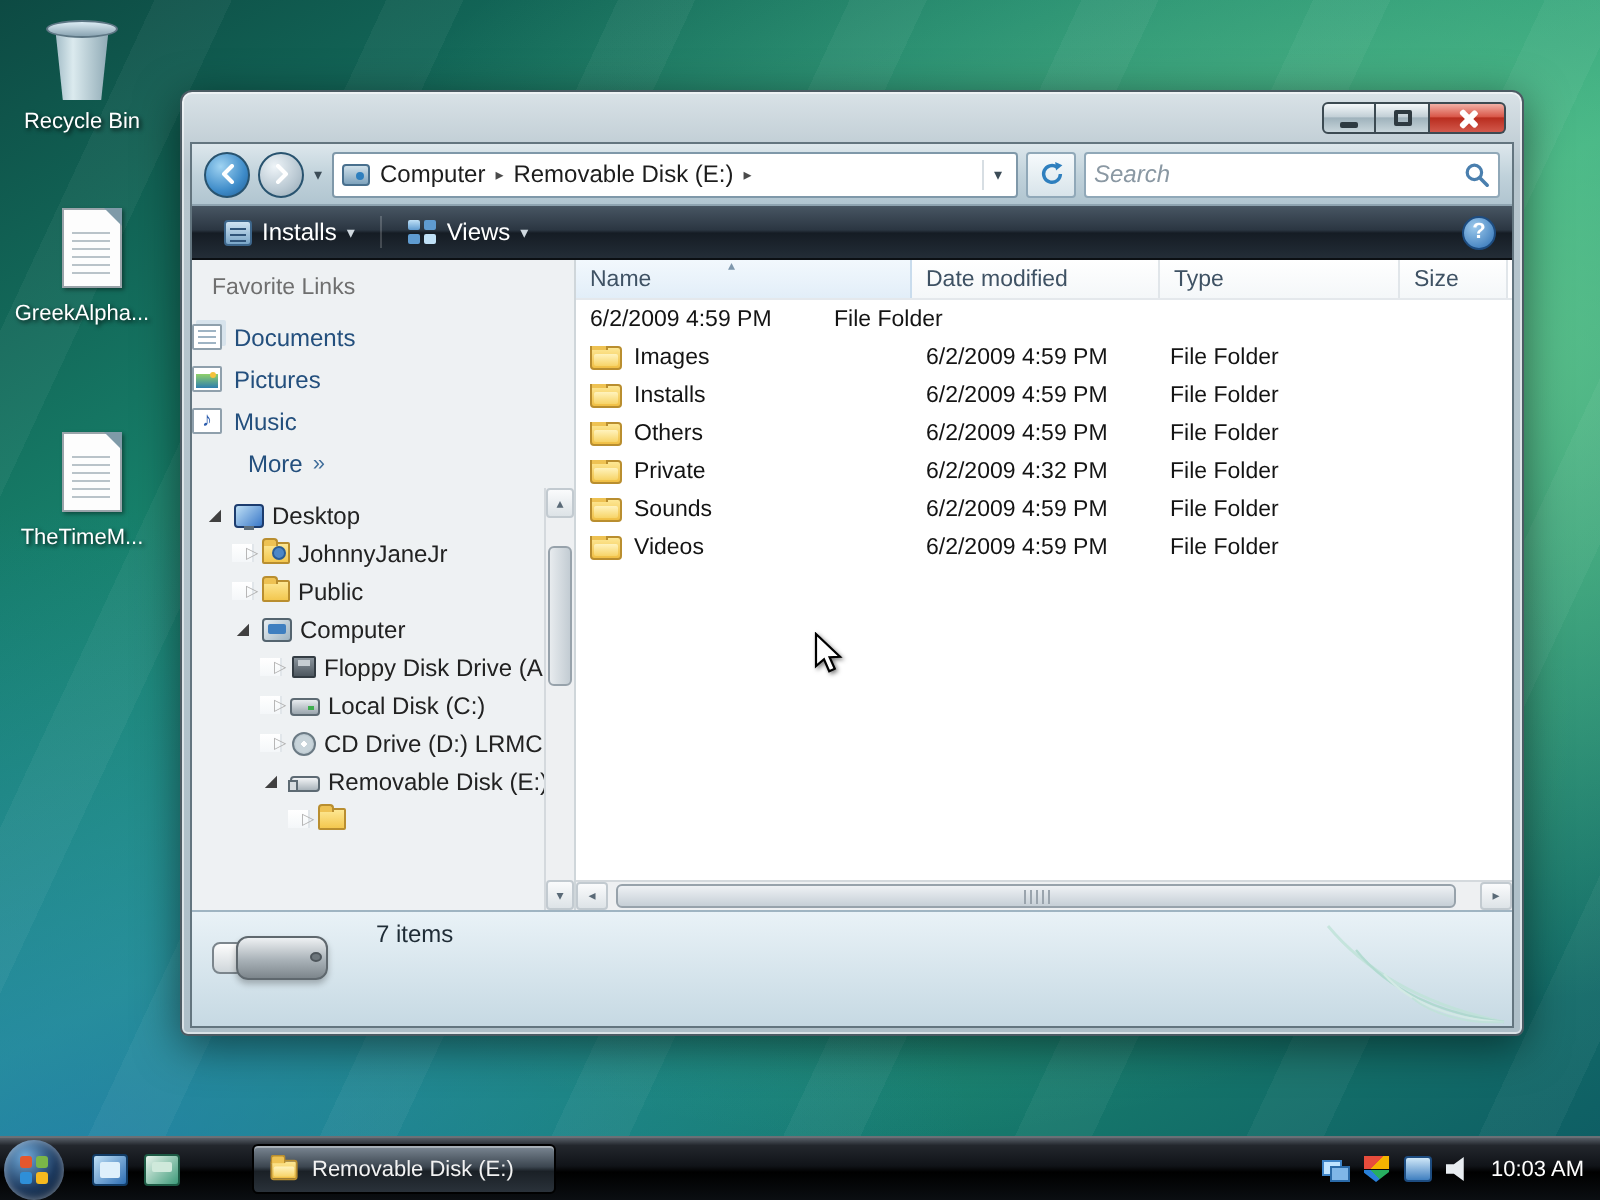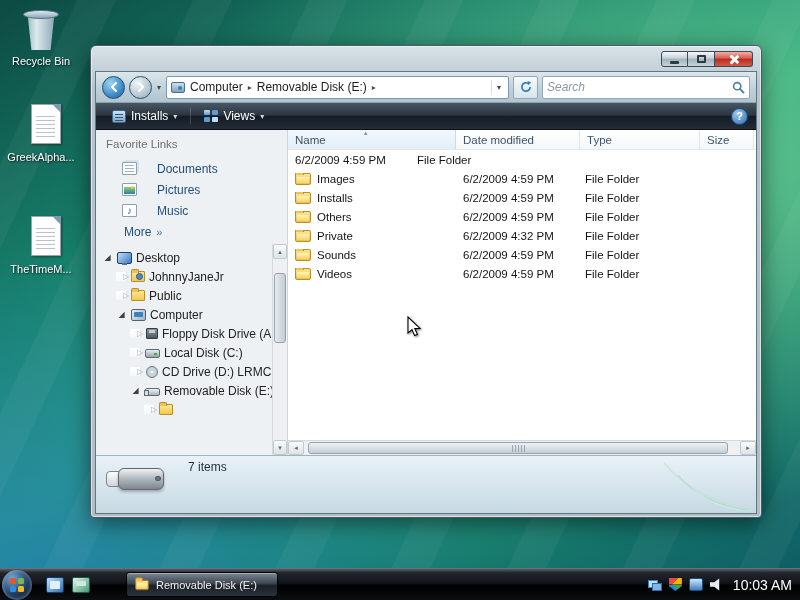--- a/index.html
+++ b/index.html
@@ -91,21 +91,21 @@
     background:linear-gradient(180deg,#bfe0f6,#5f9bd0);box-shadow:8px 0 0 #5f9bd0,0 7px 0 #5f9bd0,8px 7px 0 #bfe0f6}
   .helpbtn{margin-left:auto;width:17px;height:17px;border-radius:50%;flex:none;
     background:radial-gradient(circle at 35% 30%,#9cc9ec,#2d6fb4);border:1px solid #1d4c80;
     color:#fff;font-weight:bold;font-size:11px;display:flex;align-items:center;justify-content:center}
 
   
   .main{flex:1;display:flex;min-height:0;background:#fff}
   .sidebar{width:192px;flex:none;background:#eef1f3;border-right:1px solid #cfd6da;display:flex;flex-direction:column;min-height:0}
   .fav{padding:8px 0 2px}
   .fav-title{color:#6f6f6f;font-size:11.5px;padding:0 0 8px 10px}
-  .fav-item{display:flex;align-items:center;gap:20px;height:21px;padding-left:26px;color:#234f7d;font-size:12px}
+  .fav-item{display:flex;align-items:center;gap:6px;height:21px;padding-left:0;color:#234f7d;font-size:12px}
   .fav-more{display:flex;align-items:center;gap:5px;height:21px;padding-left:28px;color:#234f7d;font-size:12px}
   .more-chev{color:#3f6d9a;font-size:11px}
   .fic{width:15px;height:13px;position:relative;flex:none}
   .fic-doc{background:#fff;border:1px solid #8fa0ac;border-radius:1px;box-shadow:2px -2px 0 #d7e3ec}
   .fic-doc::after{content:"";position:absolute;left:2px;right:2px;top:2px;height:7px;
     background:repeating-linear-gradient(180deg,#9fb4c4 0 1px,transparent 1px 3px)}
   .fic-pic{background:#fff;border:1px solid #8fa0ac;border-radius:1px;overflow:hidden}
   .fic-pic::after{content:"";position:absolute;left:1px;right:1px;bottom:1px;height:7px;
     background:linear-gradient(180deg,#8fd06a,#2f7fae)}
   .fic-pic::before{content:"";position:absolute;right:2px;top:2px;width:3px;height:3px;border-radius:50%;background:#f5c23c;z-index:1}
@@ -213,21 +213,21 @@
   .taskbtn .fold-ic{transform:scale(.85)}
   .tray{margin-left:auto;display:flex;align-items:center;gap:7px;padding-right:8px}
   .tray-ic{width:14px;height:13px;position:relative}
   .tr-net::before{content:"";position:absolute;left:0;top:2px;width:8px;height:6px;background:#bfe3ff;border:1px solid #3e84c8}
   .tr-net::after{content:"";position:absolute;right:0;bottom:0;width:8px;height:6px;background:#7fb6e8;border:1px solid #2a6aa8}
   .tr-shield{clip-path:polygon(0 0,100% 0,100% 62%,50% 100%,0 62%);width:13px;
     background:linear-gradient(135deg,#e74c3c 0 50%,#f4b400 50%),linear-gradient(225deg,#27ae60 0 50%,#2980d9 50%);
     background-size:100% 50%,100% 50%;background-position:top,bottom;background-repeat:no-repeat}
   .tr-disp{background:linear-gradient(180deg,#cfe7f8,#3f7fc0);border:1px solid #1d4c80;border-radius:2px}
   .tr-vol{clip-path:polygon(0 32%,34% 32%,72% 4%,72% 96%,34% 68%,0 68%);background:#e8edf1;width:13px}
-  .clock{color:#fff;font-size:14px;margin-left:3px}
+  .clock{color:#fff;font-size:11px;margin-left:3px}
 
   
   .cursor{position:absolute;left:407px;top:316px;z-index:9;filter:drop-shadow(1px 1px 1px rgba(0,0,0,.5))}
 </style>
 </head>
 <body>
 
 <div class="desktop">
 
   <div class="dicon" style="left:4px;top:102px">

